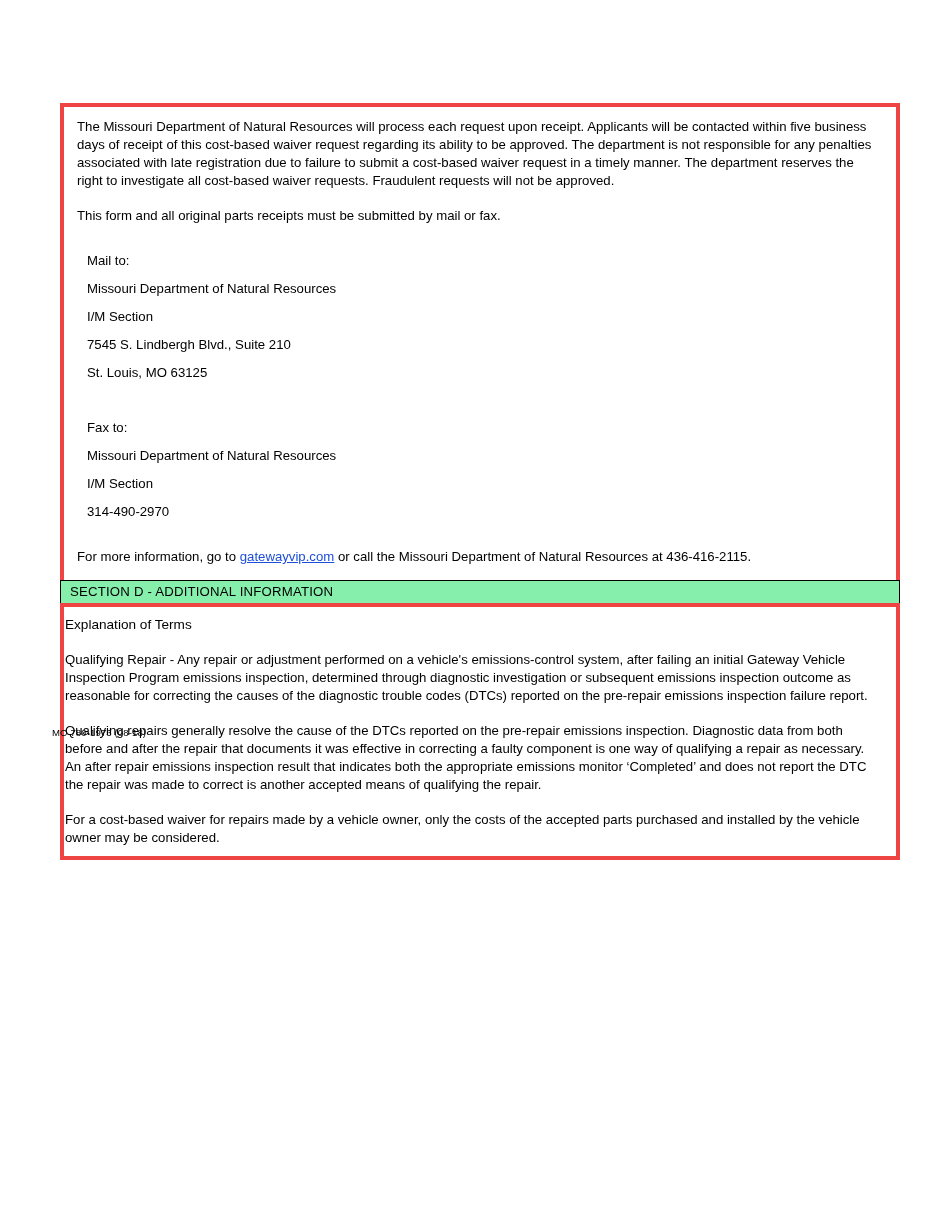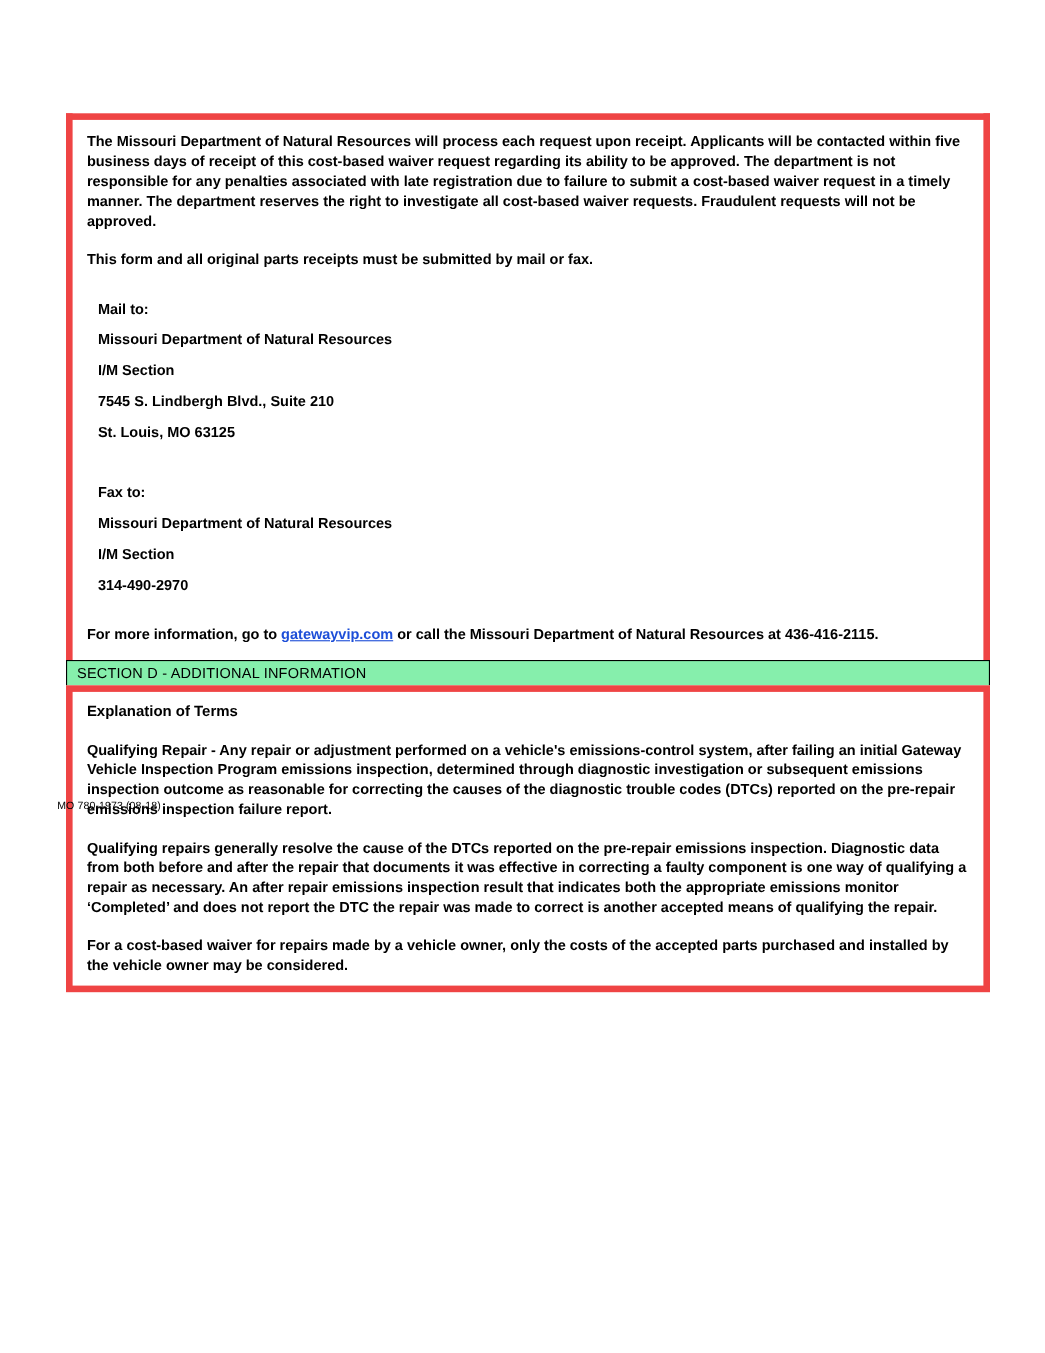--- a/index.html
+++ b/index.html
@@ -20,23 +20,22 @@
     height: 1230px;
     box-sizing: border-box;
   }
   .doc {
     position: absolute;
     left: 60px;
     top: 103px;
     width: 840px;
   }
   .block {
-    border: 6px solid #ef4444;
+    border: 4px solid #ef4444;
     box-sizing: border-box;
-    font-weight: bold;
   }
   .block-top {
     border-bottom: none;
     padding: 11px 13px 14px 13px;
   }
   .para {
     font-size: 13.2px;
     line-height: 1.365;
     margin: 0;
     text-align: left;
@@ -56,21 +55,21 @@
   .section-header {
     border: 1px solid #000000;
     border-bottom: none;
     background: #86efac;
     font-size: 13.2px;
     padding: 3px 9px 4px 9px;
     letter-spacing: 0.2px;
     box-sizing: border-box;
   }
   .block-bottom {
-    padding: 9px 13px 9px 13px;
+    padding: 9px 13px 9px 1px;
   }
   .terms-title {
     font-size: 13.6px;
     line-height: 1.3;
     margin: 0 0 0 0;
   }
   .footer {
     position: absolute;
     left: 52px;
     top: 727px;

